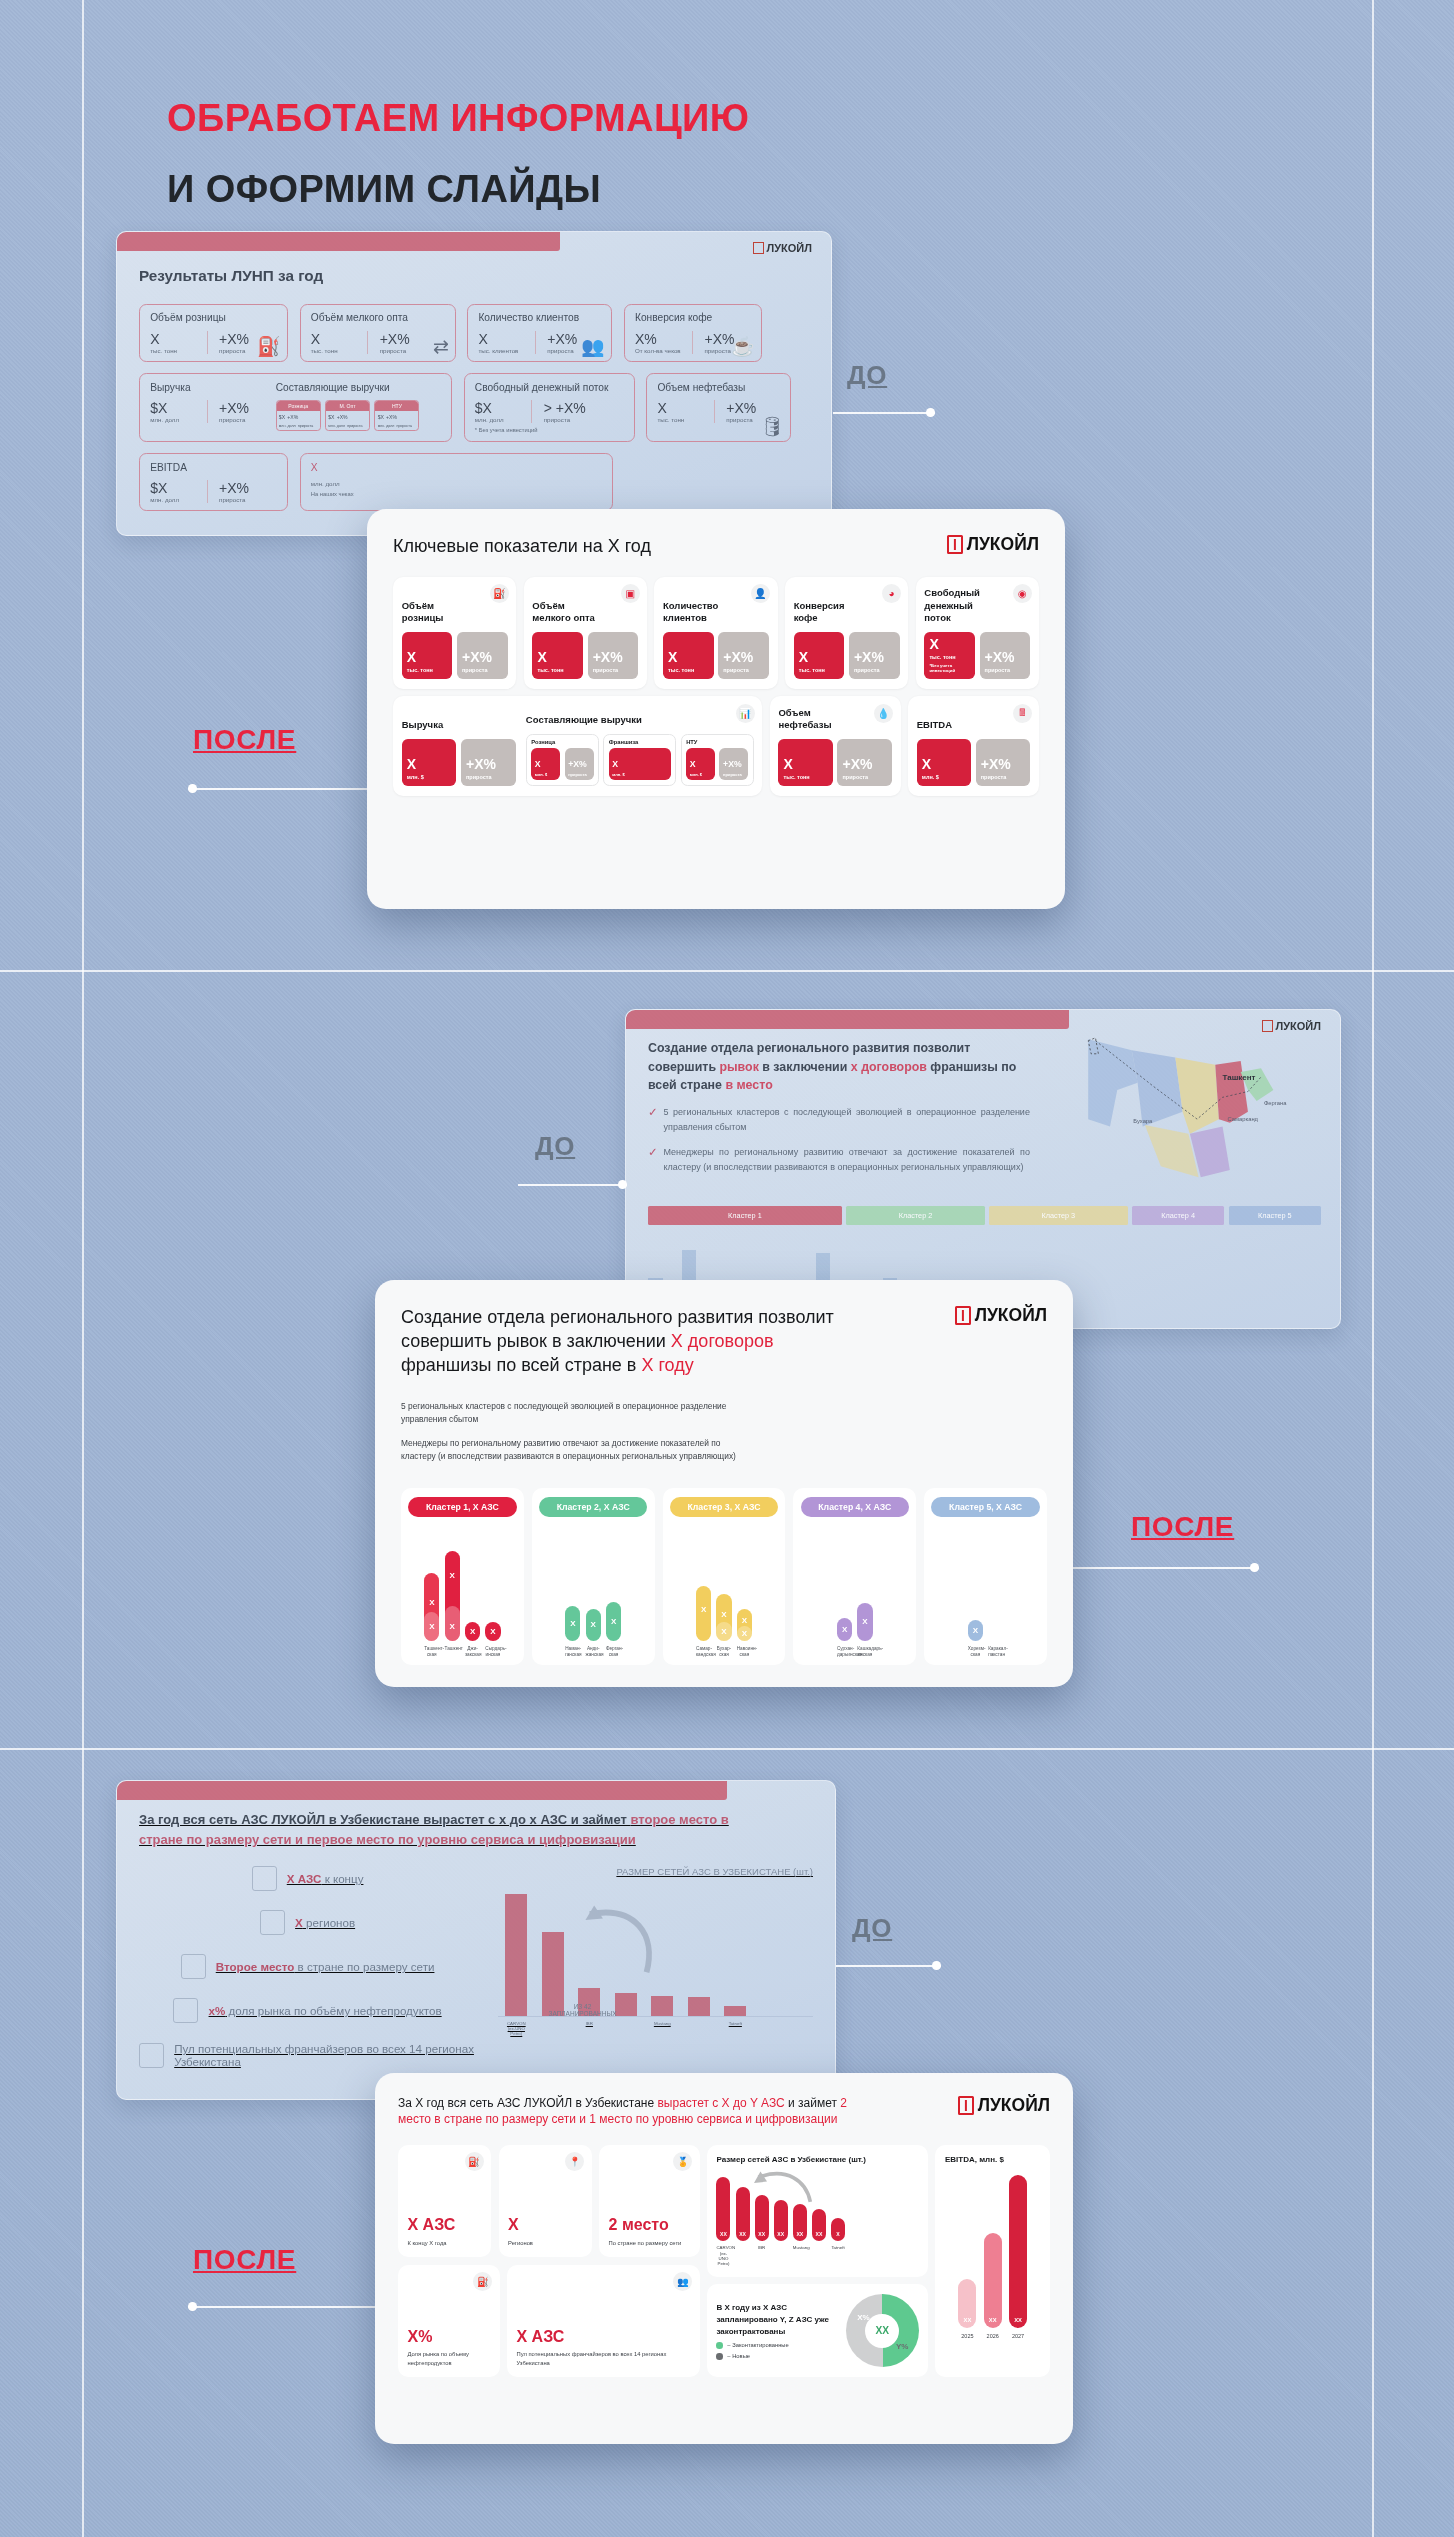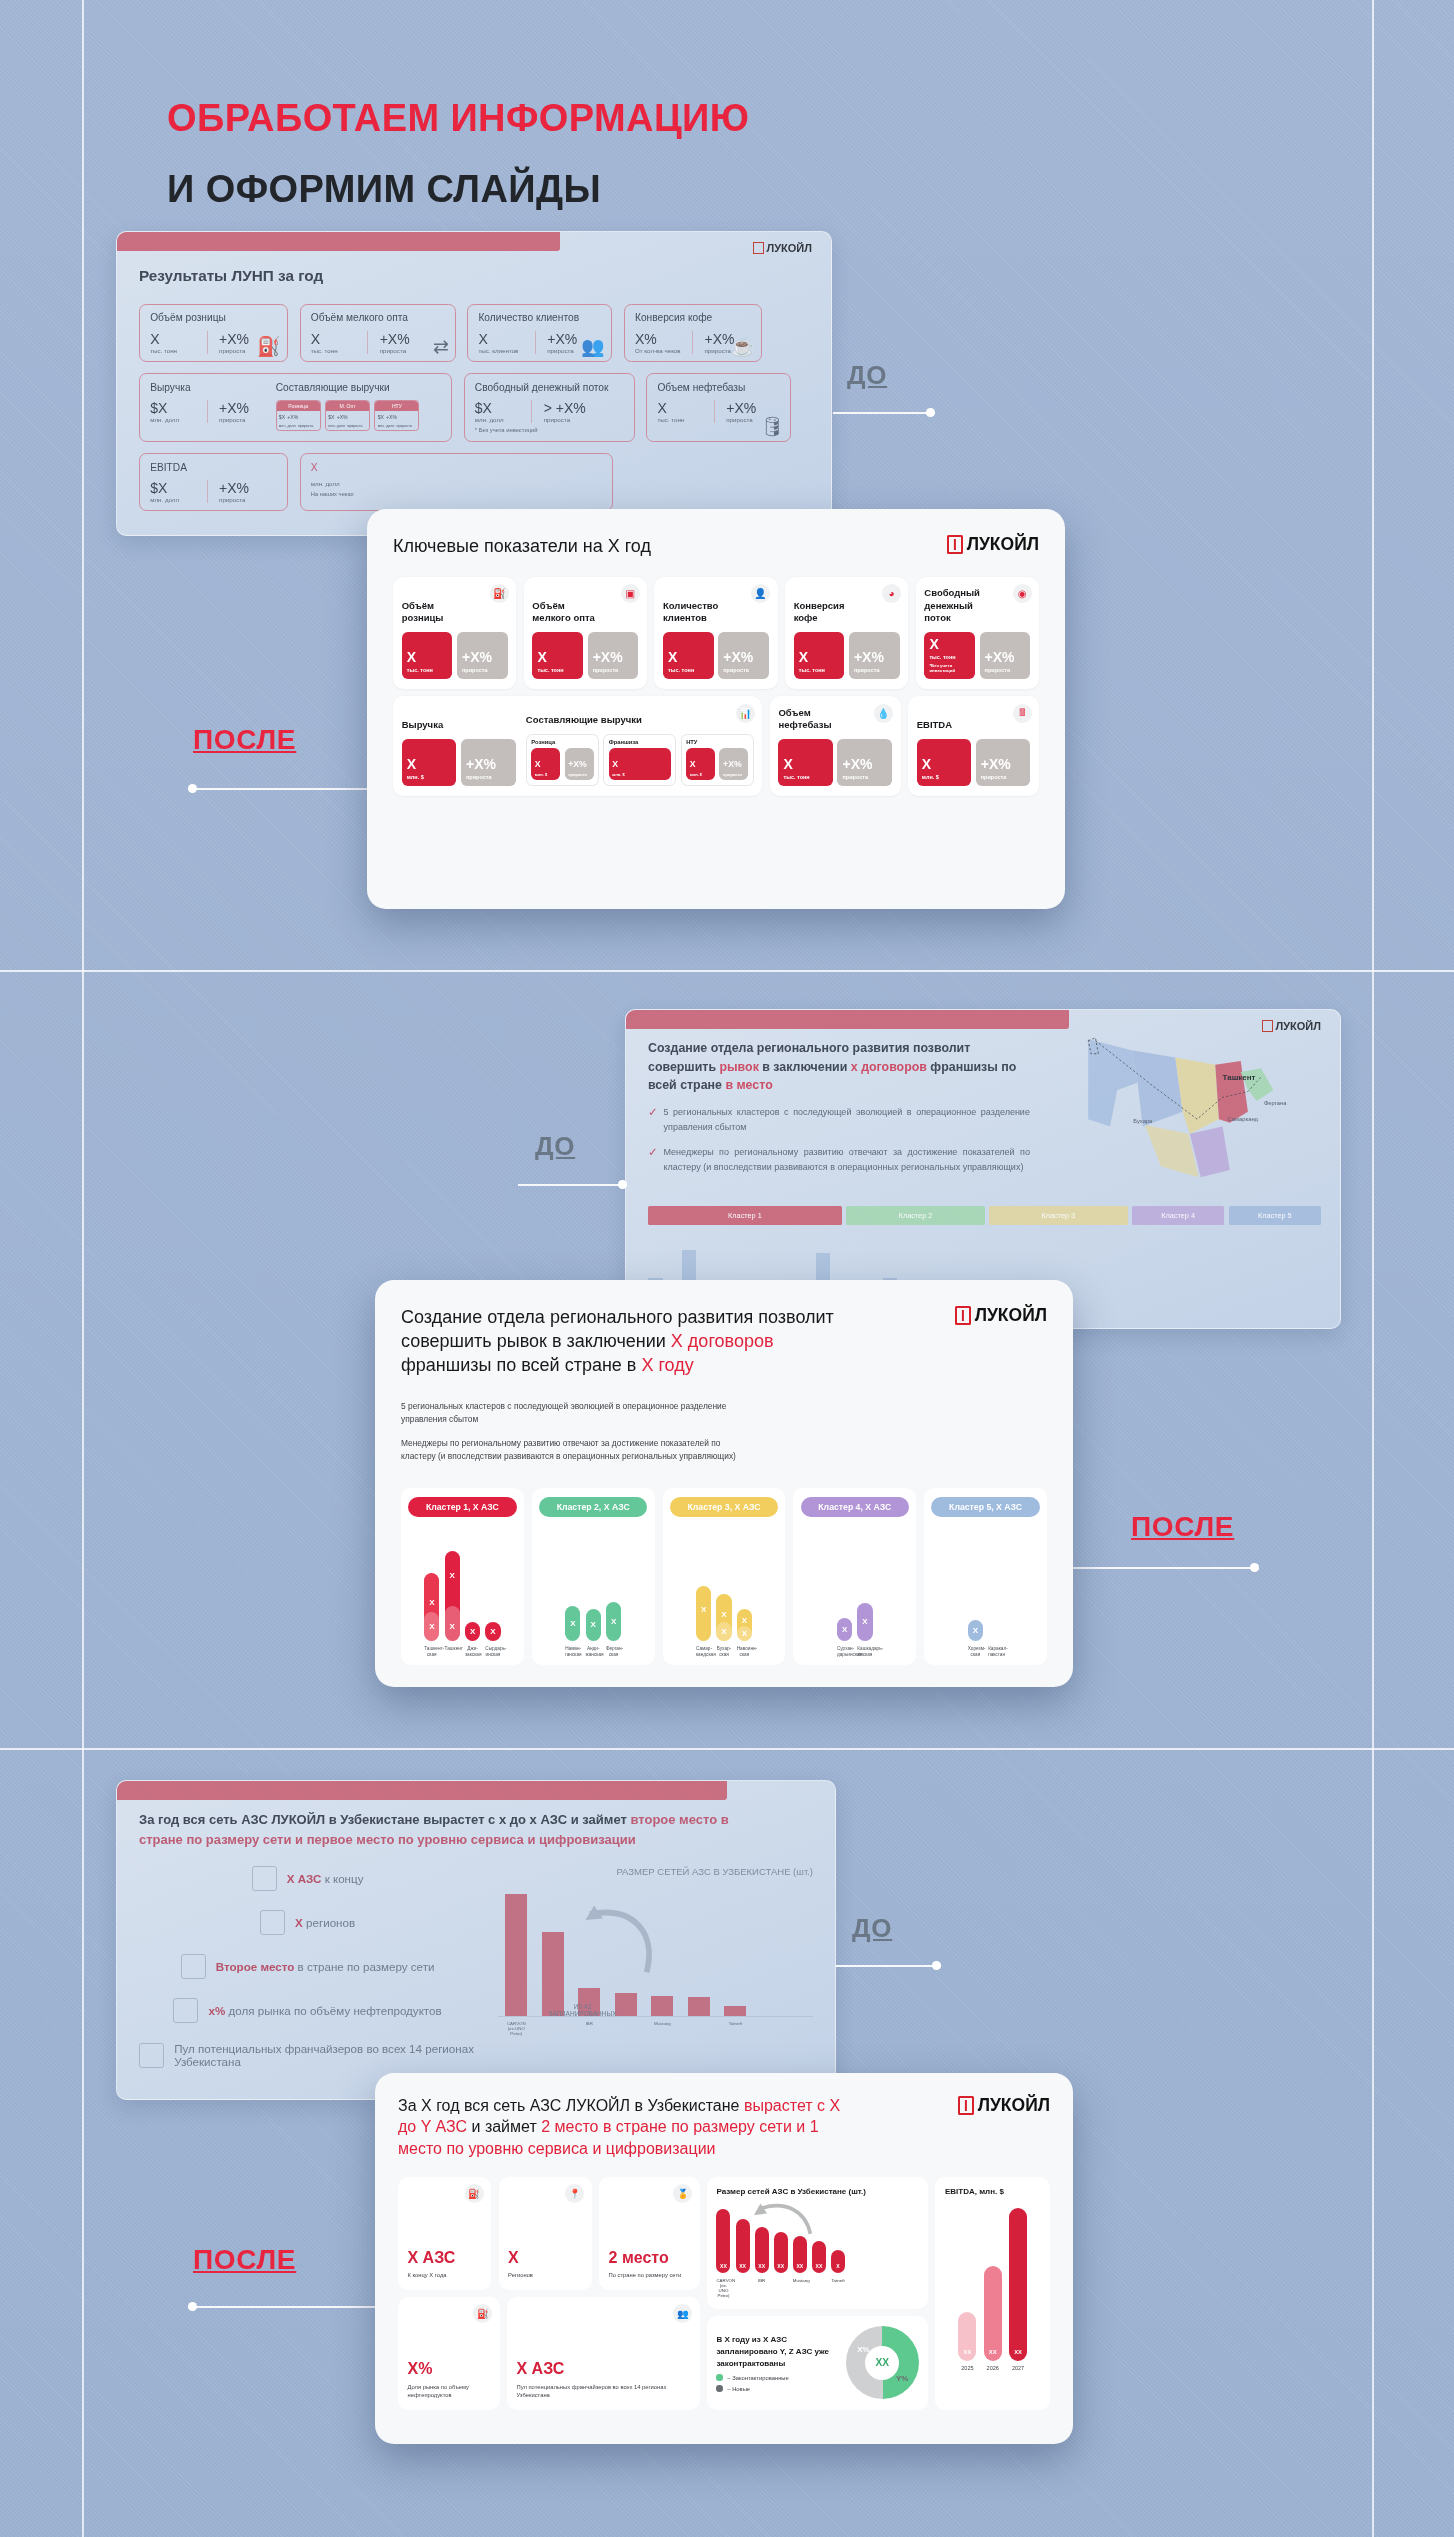--- a/index.html
+++ b/index.html
@@ -724,21 +724,21 @@
       <div class="xlab">
           <span>Хорезм-ская</span>
           <span>Каракал-пакстан</span>
         </div>
     </div>
   </div>
 </div>
 
 <div class="before" style="left:116px; top:1780px; width:720px; height:320px;">
   <div class="bbar" style="width:85%;"></div>
-  <div class="bbody" style="padding-top:10.2px;">
+  <div class="bbody" style="padding-top:10.2px;text-decoration:underline;">
     <div style="font-size:13px; font-weight:800; color:#3a4350; line-height:1.55; width:88%;">
       <span>За          год вся сеть АЗС ЛУКОЙЛ в Узбекистане вырастет с х до х АЗС и займет </span><span style="color:#c0566e">второе место в стране по размеру сети и первое место по уровню сервиса и цифровизации</span>
     </div>
     <div style="display:flex; gap:22px; margin-top:16px;">
       <div class="blist" style="width:50%;">
         <div class="bitem">
             <span class="bico2"></span>
             <span><b>X АЗС</b><span> к концу</span></span>
           </div>
         <div class="bitem">
@@ -797,21 +797,21 @@
 
 <div class="lab lab-posle" style="left:193px; top:2244px;">
   <span class="txt">ПОСЛЕ</span>
 </div>
 <div class="conn left" style="left:188px; top:2306px; width:218px;">
     <span class="dot"></span>
   </div>
 
 <div class="after" style="left:375px; top:2073px; width:698px; height:371px; padding:22px 23px;">
   <div class="a-head">
-    <div class="a-title" style="width:70%; font-size:16px;">
+    <div class="a-title" style="width:70%; font-size:12px;">
       <span>За X год вся сеть АЗС ЛУКОЙЛ в Узбекистане </span><span class="r">вырастет с X до Y АЗС</span><span> и займет </span><span class="r">2 место в стране по размеру сети и 1 место по уровню сервиса и цифровизации</span>
     </div>
     <div class="logo">
         <span class="mark"></span>
         <span>ЛУКОЙЛ</span>
       </div>
   </div>
 
   <div class="a3grid">
 

